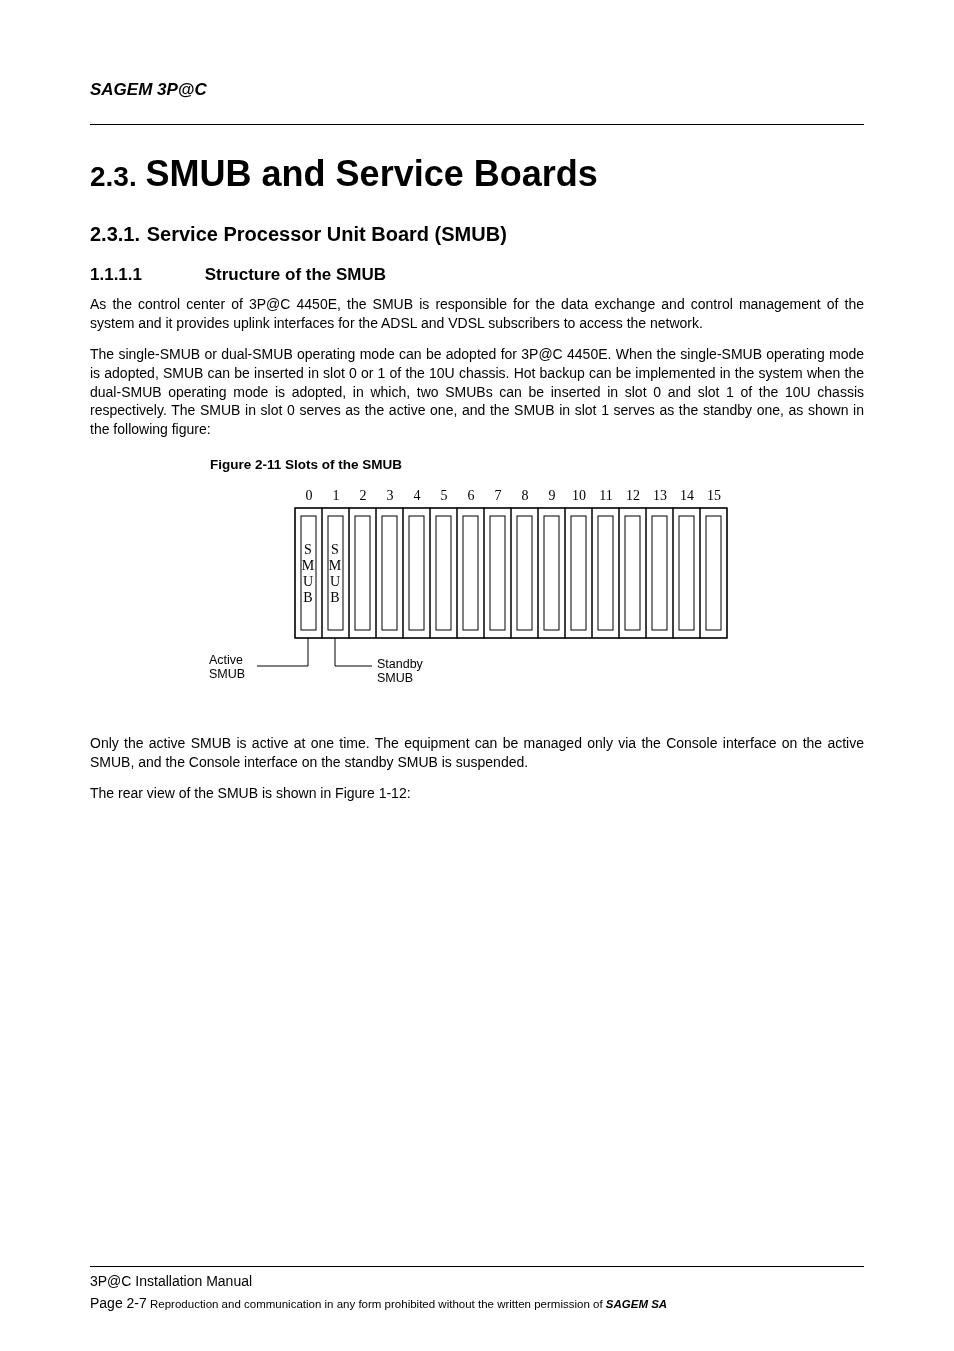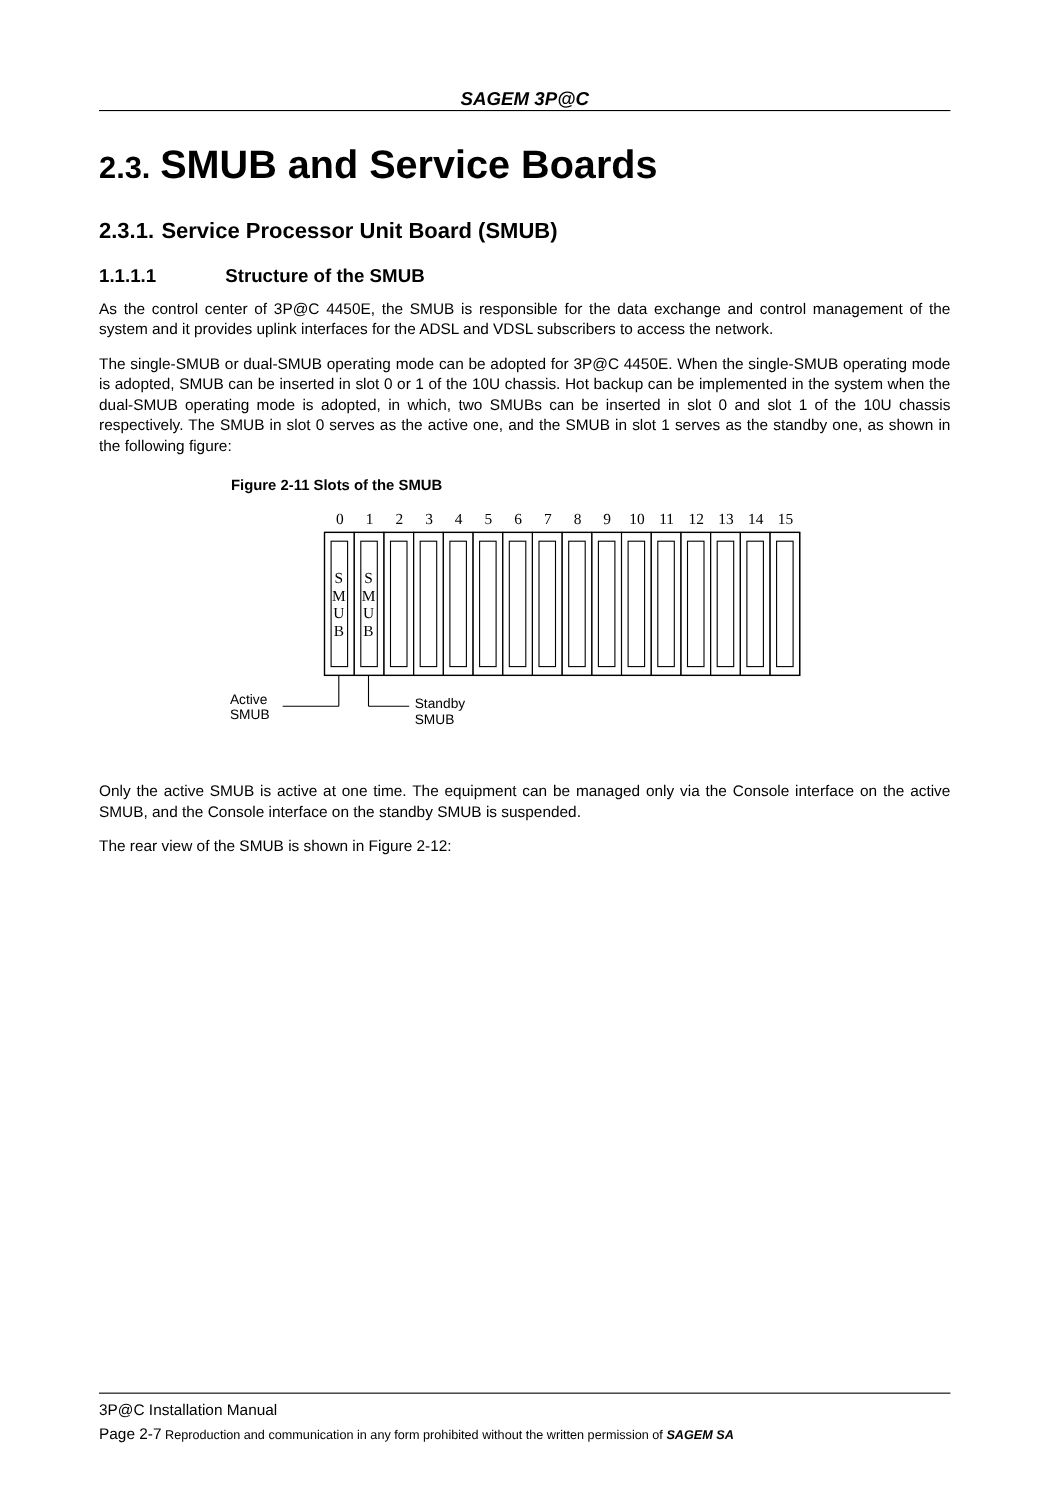--- a/index.html
+++ b/index.html
@@ -6,25 +6,25 @@
     body {
       font-family: Arial, Helvetica, sans-serif;
       width: 954px;
       height: 1351px;
       background: #fff;
       color: #000;
       position: relative;
       padding: 80px 90px 40px 90px;
     }
     .header-brand {
-      text-align: center;
+      text-align: left;
       font-size: 17px;
       font-weight: bold;
       font-style: italic;
-      margin-bottom: 0;
+      margin-bottom: 24px;
     }
     .hr-top { border: none; border-top: 1.5px solid #000; margin-bottom: 28px; }
     .sec-num { font-size: 28px; font-weight: bold; }
     .sec-title { font-size: 36px; font-weight: bold; }
     h1.section { margin-bottom: 24px; }
     .sub-num { font-size: 20px; font-weight: bold; }
     .sub-title { font-size: 20px; font-weight: bold; }
     h2.subsection { margin-bottom: 18px; }
     .struct-line { font-size: 17px; font-weight: bold; margin-bottom: 10px; }
     .struct-num { display: inline-block; width: 110px; }
@@ -153,21 +153,21 @@
       <text x="12" y="192" text-anchor="start">SMUB</text>
     </g>
     <g font-family="Arial, sans-serif" font-size="12.5" fill="#000">
       <text x="180" y="182" text-anchor="start">Standby</text>
       <text x="180" y="196" text-anchor="start">SMUB</text>
     </g>
   </svg>
 </div>
 
 <p class="body">Only the active SMUB is active at one time. The equipment can be managed only via the Console interface on the active SMUB, and the Console interface on the standby SMUB is suspended.</p>
-<p class="body">The rear view of the SMUB is shown in Figure 2-12:</p>
+<p class="body">The rear view of the SMUB is shown in Figure 1-12:</p>
 
 <div class="footer">
   <hr class="hr-bot">
   <div class="foot-line1">3P@C Installation Manual</div>
   <div class="foot-line2">
     <span class="pg">Page 2-7</span><span> Reproduction and communication in any form prohibited without the written permission of </span><b><i>SAGEM SA</i></b>
   </div>
 </div>
 
 </body></html>

